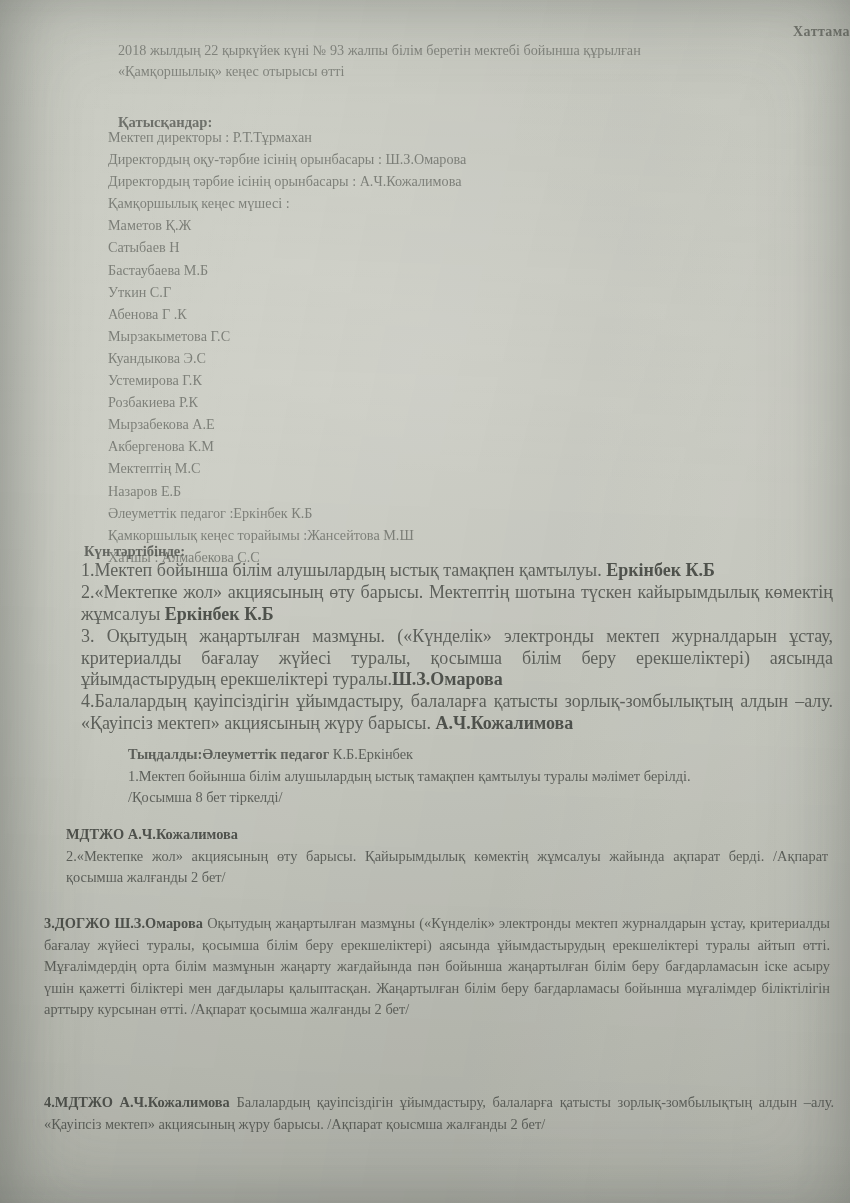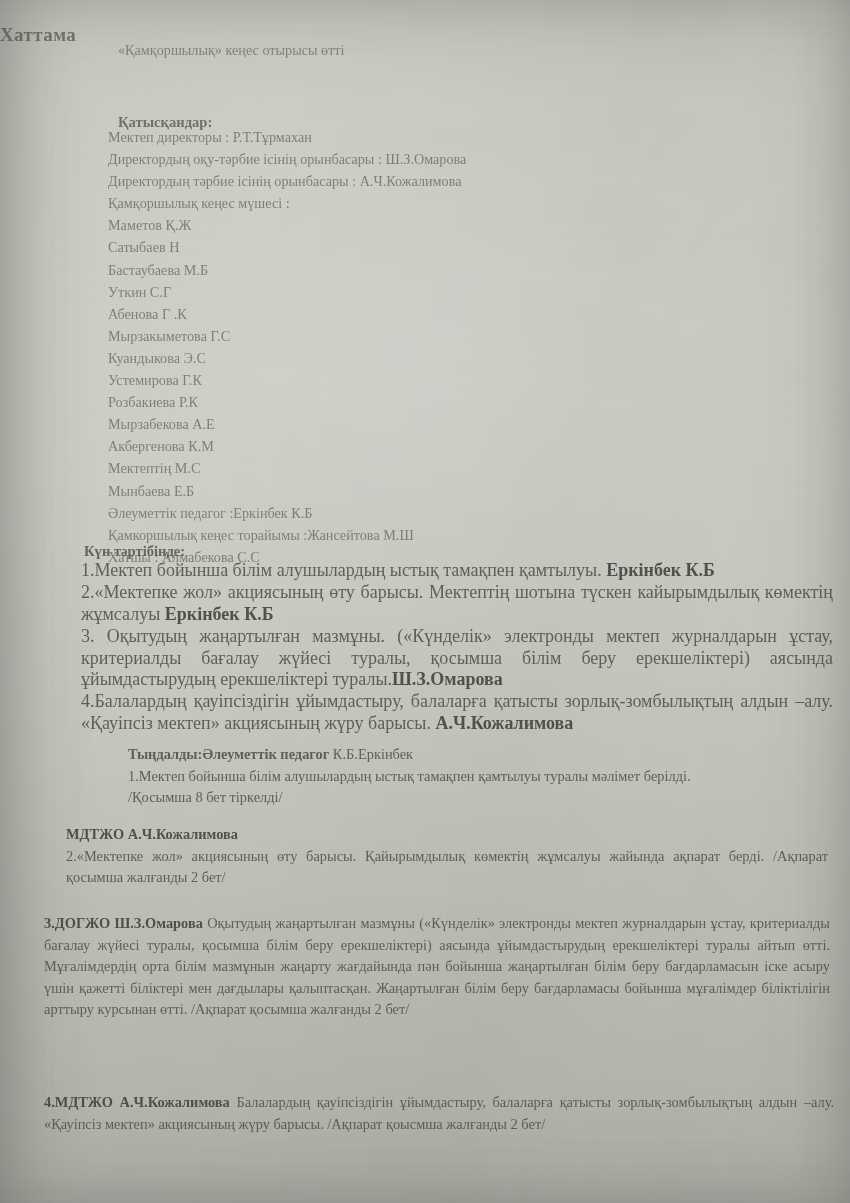--- a/index.html
+++ b/index.html
@@ -46,23 +46,23 @@
     position: absolute;
     inset: 0;
     padding: 0;
   }
   
   .doc-title {
     position: absolute;
     top: 24px;
     left: 0;
     width: 850px;
-    text-align: left;
+    text-align: right;
     font-weight: bold;
-    font-size: 19px;
+    font-size: 14px;
     letter-spacing: .4px;
     color: #53564f;
     opacity: .72;
   }
   .intro {
     position: absolute;
     top: 40px;
     left: 118px;
     width: 700px;
     font-size: 14.2px;
@@ -146,20 +146,21 @@
 </style>
 </head>
 <body>
 
 <div id="page">
   <div class="sheet">
 
     <div class="doc-title">Хаттама</div>
 
     <div class="intro">
+      <span>2018  жылдың  22  қыркүйек  күні  №  93  жалпы  білім  беретін  мектебі  бойынша  құрылған</span>
       <span class="ln2">«Қамқоршылық» кеңес отырысы өтті</span>
     </div>
 
     <div class="heading-bold att-label">Қатысқандар:</div>
 
     <div class="roster">
       <div>Мектеп директоры : Р.Т.Тұрмахан</div>
       <div>Директордың оқу-тәрбие ісінің орынбасары : Ш.З.Омарова</div>
       <div>Директордың тәрбие ісінің орынбасары : А.Ч.Кожалимова</div>
       <div>Қамқоршылық кеңес мүшесі :</div>
@@ -168,21 +169,21 @@
       <div>Бастаубаева М.Б</div>
       <div>Уткин С.Г</div>
       <div>Абенова Г .К</div>
       <div>Мырзакыметова Г.С</div>
       <div>Куандыкова Э.С</div>
       <div>Устемирова Г.К</div>
       <div>Розбакиева Р.К</div>
       <div>Мырзабекова А.Е</div>
       <div>Акбергенова К.М</div>
       <div>Мектептің М.С</div>
-      <div>Мынбаева Е.Б</div>
+      <div>Назаров Е.Б</div>
       <div>Әлеуметтік педагог :Еркінбек К.Б</div>
       <div>Қамкоршылық кеңес  торайымы :Жансейтова М.Ш</div>
       <div>Хатшы : Алмабекова С.С</div>
     </div>
 
     <div class="heading-bold agenda-label">Күн тәртібінде:</div>
 
     <div class="agenda">
       <p><span>1.Мектеп бойынша білім алушылардың ыстық тамақпен қамтылуы. </span><b>Еркінбек К.Б</b></p>
       <p><span>2.«Мектепке жол» акциясының өту барысы. Мектептің шотына түскен кайырымдылық көмектің жұмсалуы </span><b>Еркінбек К.Б</b></p>

